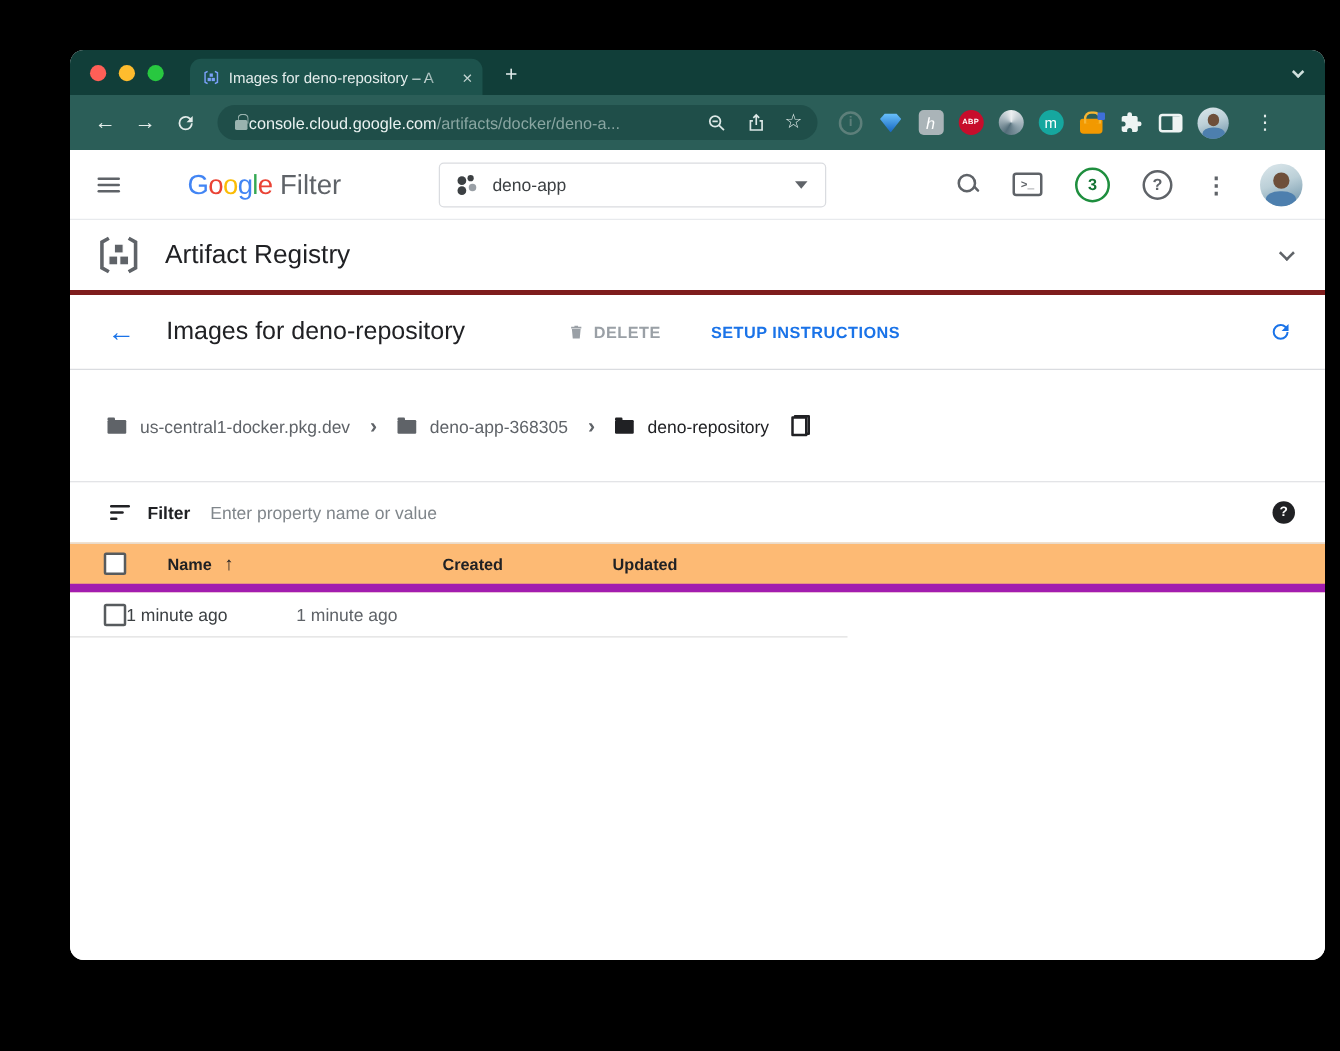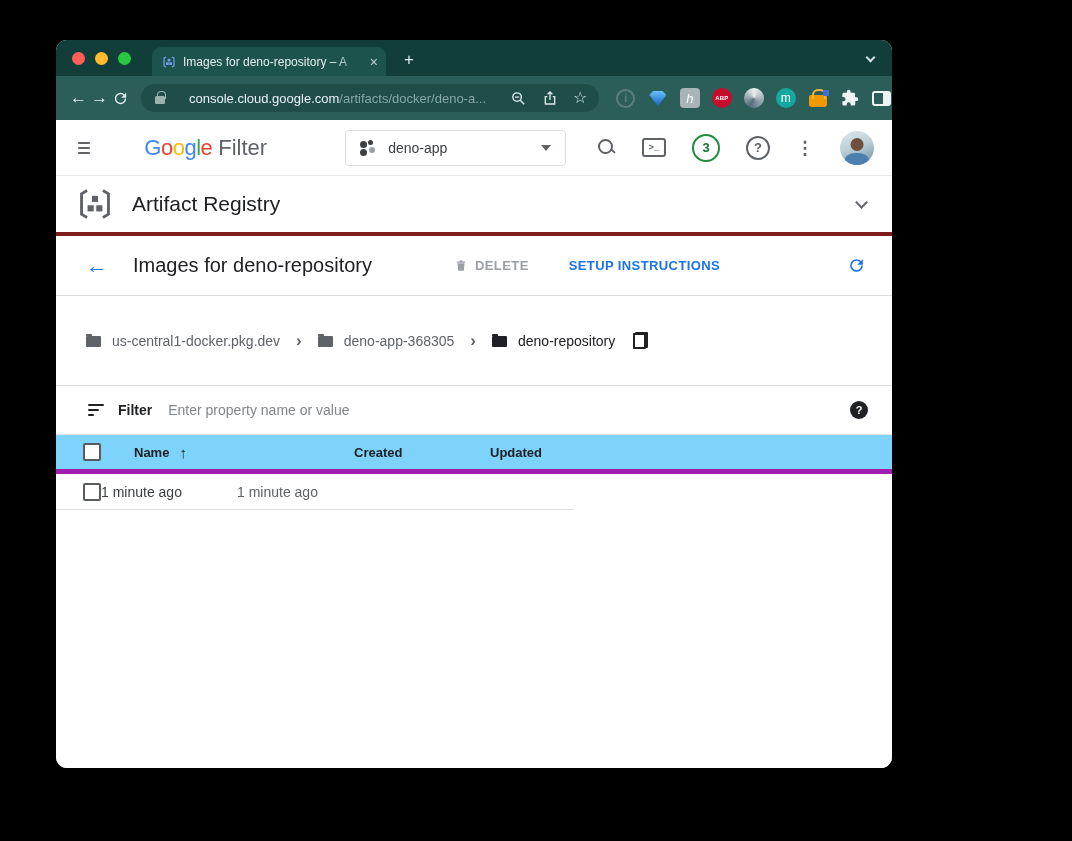--- a/index.html
+++ b/index.html
@@ -1,18 +1,18 @@
 <!DOCTYPE html>
 <html><head>
 <meta charset="utf-8">
 <style>
   * { margin:0; padding:0; box-sizing:border-box; }
   html,body { width:1072px; height:841px; background:#000; font-family:"Liberation Sans", sans-serif; overflow:hidden; }
 
-  .window { position:absolute; left:56px; top:40px; width:836px; height:728px;
+  .window { position:absolute; left:56px; top:40px; width:1004px; height:728px;
     border-radius:11px; overflow:hidden; display:flex; flex-direction:column;
     box-shadow:0 10px 40px rgba(0,0,0,.65); background:#fff; }
 
   
   .tabstrip { height:36px; background:#113e39; display:flex; align-items:flex-end; position:relative; flex:none; }
   .lights { position:absolute; left:16px; top:12px; display:flex; gap:10px; }
   .light { width:13px; height:13px; border-radius:50%; }
   .light.red{ background:#ff5f57; } .light.yellow{ background:#febc2e; } .light.green{ background:#28c840; }
   .tab { margin-left:96px; width:234px; height:29px; background:#1d534d; border-radius:9px 9px 0 0;
     display:flex; align-items:center; padding:0 8px 0 10px; gap:7px; }
@@ -21,21 +21,21 @@
   .tab-close { color:#c2d4d1; font-size:14px; line-height:1; cursor:default; }
   .newtab { color:#dfe9e8; font-size:17px; margin:0 0 6px 18px; }
   .strip-chev { position:absolute; right:18px; top:14px; width:7px; height:7px;
     border:solid #cfe0dd; border-width:0 2px 2px 0; transform:rotate(45deg); }
 
   
   .toolbar { height:44px; background:#2b5e58; display:flex; align-items:center; padding:0 10px 0 14px; gap:4px; flex:none; }
   .navbtn { color:#e3ecea; font-size:17px; width:28px; text-align:center; }
   .reload-svg { width:17px; height:17px; display:block; margin:0 auto; }
   .omnibox { margin-left:8px; width:480px; height:28px; background:#1f4e49; border-radius:14px;
-    display:flex; align-items:center; padding:0 12px 0 14px; gap:24px; }
+    display:flex; align-items:center; padding:0 12px 0 14px; gap:1px; }
   .lock { position:relative; width:10px; height:8px; background:#9ab3af; border-radius:1.5px; margin-top:4px; flex:none; }
   .lock::before { content:""; position:absolute; left:1.5px; top:-5px; width:7px; height:7px;
     border:1.5px solid #9ab3af; border-bottom:none; border-radius:4px 4px 0 0; }
   .url { font-size:13px; white-space:nowrap; flex:1; overflow:hidden; }
   .url .host { color:#e9f1f0; } .url .path { color:#8aa6a2; }
   .boxicons { display:flex; align-items:center; gap:15px; }
   .icon-svg { display:block; }
   .star-glyph { color:#dce8e6; font-size:16px; line-height:1; }
   .extrow { display:flex; align-items:center; gap:11px; margin-left:12px; }
   .ext { width:21px; height:21px; display:flex; align-items:center; justify-content:center; flex:none; }
@@ -126,21 +126,21 @@
   .fico { display:flex; flex-direction:column; gap:3px; width:16px; align-items:flex-start; margin-right:14px; }
   .fico i { height:2px; background:#202124; border-radius:1px; }
   .fico .b1{width:16px;} .fico .b2{width:11px;} .fico .b3{width:6px;}
   .flabel { font-size:14px; font-weight:bold; color:#202124; margin-right:16px; }
   .finput { border:none; outline:none; flex:1; font-size:14px; font-family:inherit; color:#202124; background:transparent; }
   .finput::placeholder { color:#80868b; }
   .fhelp { width:18px; height:18px; background:#202124; border-radius:50%; color:#fff; font-size:11px;
     font-weight:bold; display:flex; align-items:center; justify-content:center; flex:none; }
 
   
-  .thead { height:40px; background:#7dd3fc; border-top:1px solid #e4e6e6; border-bottom:5px solid #a21caf;
+  .thead { height:40px; background:#fdba74; border-top:1px solid #e4e6e6; border-bottom:7px solid #a21caf;
     display:flex; align-items:center; padding-left:27px; flex:none; }
   .trow { height:36px; background:#fff; display:flex; align-items:center; padding-left:27px; position:relative; flex:none; }
   .trow::after { content:""; position:absolute; left:0; bottom:0; width:62%; height:1px; background:#e0e0e0; }
   .cbx { width:18px; height:18px; border:2px solid #575b5e; border-radius:2px; background:#fff; flex:none; }
   .col-name { width:220px; margin-left:33px; display:flex; align-items:center; }
   .col-created { width:136px; }
   .hcell { font-size:13px; font-weight:bold; color:#202124; }
   .sortarrow { font-size:15px; color:#202124; margin-left:10px; font-weight:normal; }
   .imglink { display:inline-flex; align-items:center; gap:8px; border-bottom:1px solid #1a73e8; padding-bottom:2px; text-decoration:none; }
   .imglink span { font-size:14px; color:#1a73e8; }

